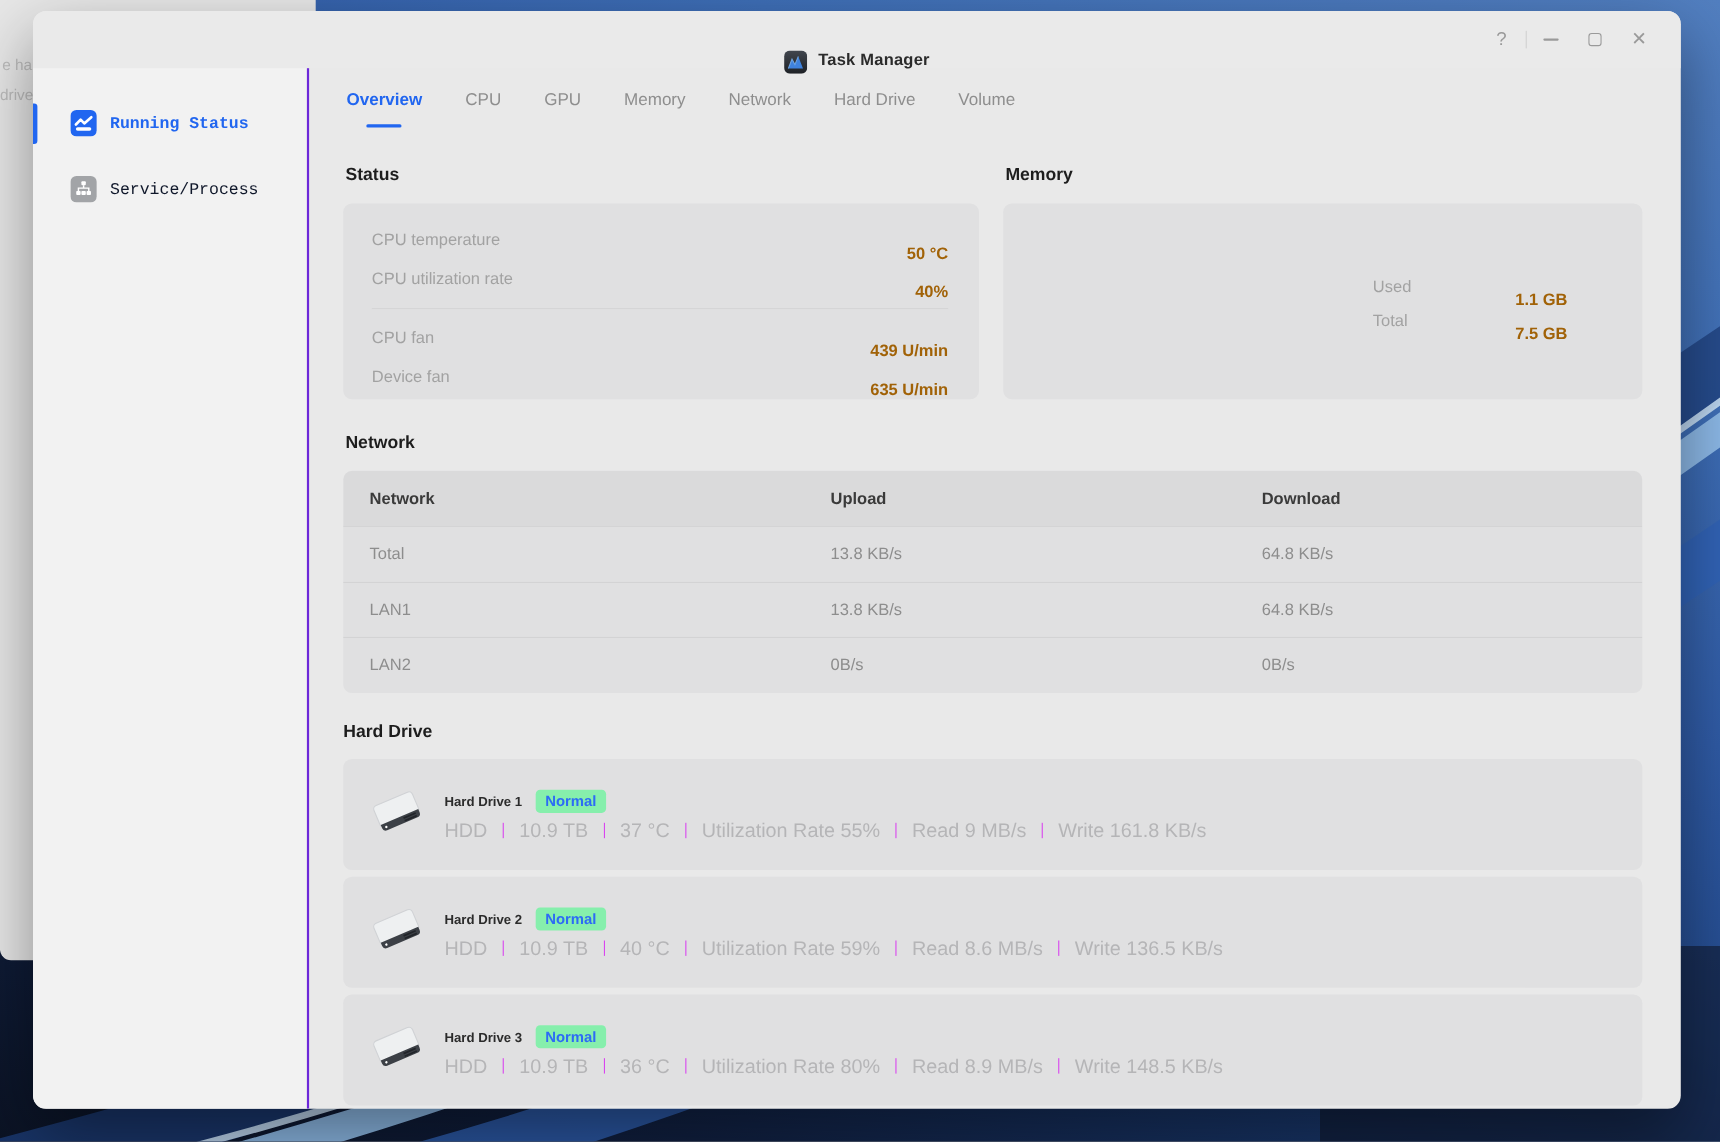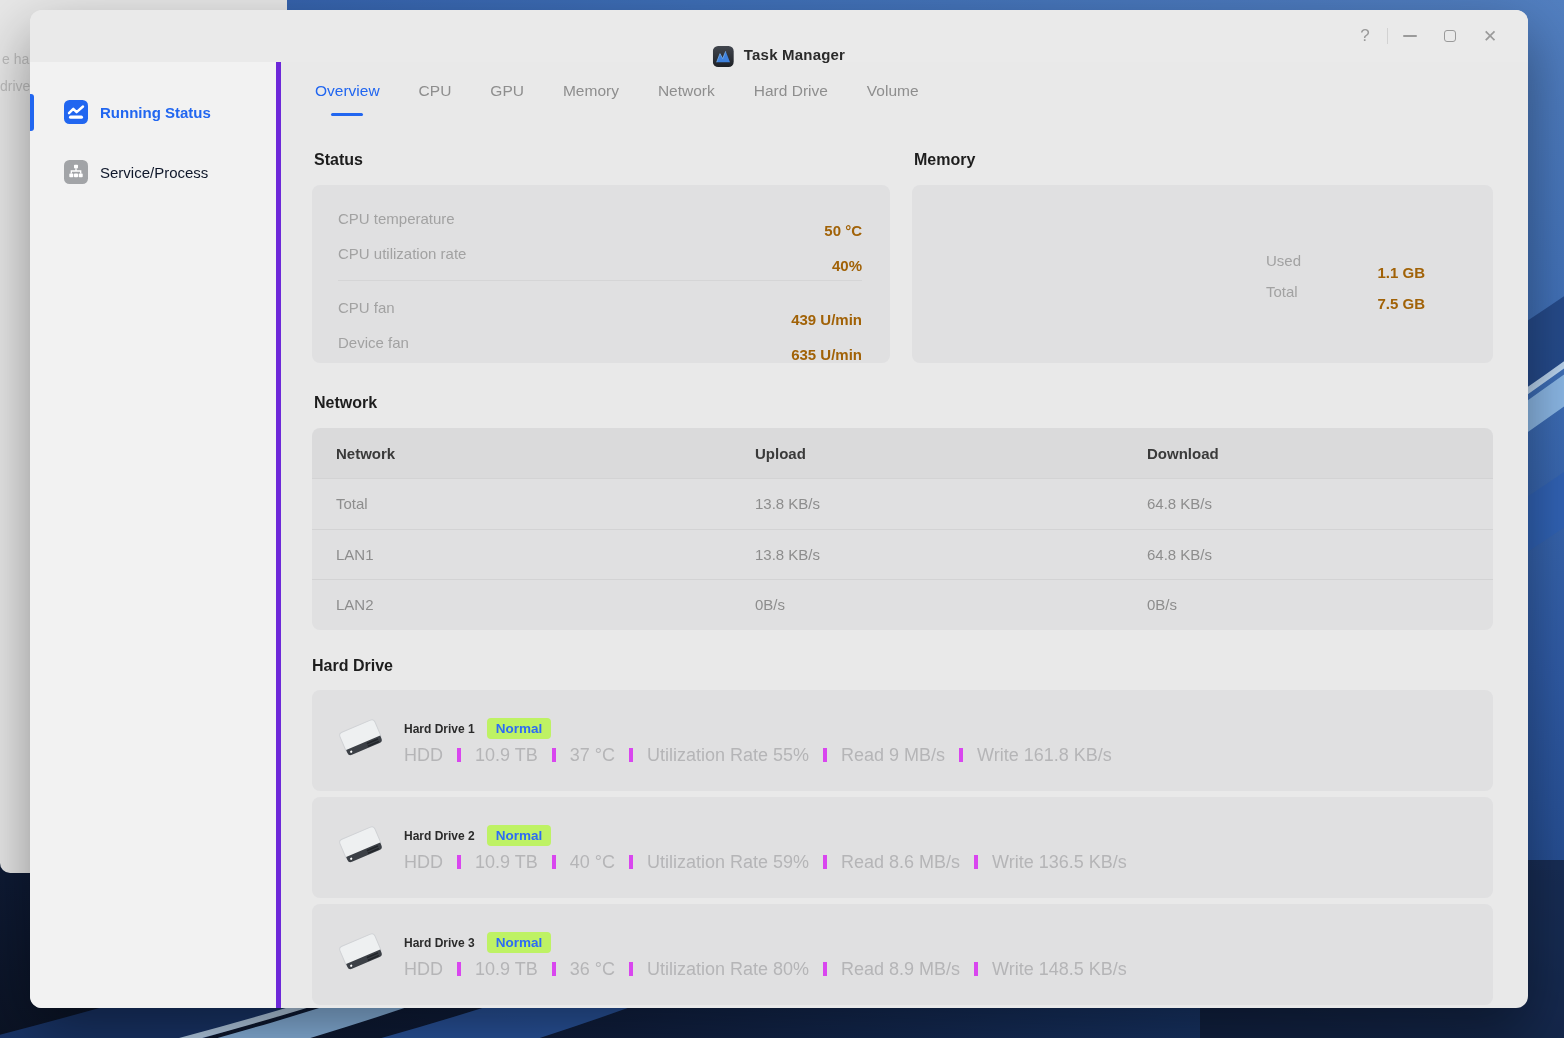--- a/index.html
+++ b/index.html
@@ -31,69 +31,69 @@
     display:flex; align-items:flex-start; gap:10px;margin-top:36px; }
   .title-group .app-title { font-size:15px; font-weight:700; color:#2b2b2b; letter-spacing:.2px; }
   .win-controls { position:absolute; right:18px; top:0; height:100%; display:flex; align-items:center; }
   .ctrl { width:40px; height:100%; display:flex; align-items:center; justify-content:center;
     color:#9a9a9a; font-size:17px; cursor:default; }
   .ctrl-divider { width:1px; height:16px; background:#d2d2d2; margin:0 2px; }
   .glyph-min { width:14px; height:2px; background:#9a9a9a; border-radius:1px; }
   .glyph-max { width:12px; height:12px; border:1.7px solid #9a9a9a; border-radius:3px; }
 
   
-  .sidebar { grid-area:sidebar; position:relative; background:#f2f2f2; border-right:5px solid #6d28d9; padding-top:30px; }
+  .sidebar { grid-area:sidebar; position:relative; background:#f2f2f2; border-right:2px solid #6d28d9; padding-top:30px;font-family:Liberation Mono, monospace; }
   .active-bar { position:absolute; left:0; top:32px; width:4px; height:37px; background:#2166f0; border-radius:0 3px 3px 0; }
   .side-item { display:flex; align-items:center; gap:12px; height:40px; padding-left:34px; margin-bottom:20px; cursor:pointer; }
   .side-item .label { font-size:15px; color:#0f172a; }
   .side-item.active .label { color:#2166f0; font-weight:700; }
 
   
   .content { grid-area:content; padding:0 35px 0 31px; overflow:hidden; }
   .tabs { display:flex; align-items:center; gap:39px; height:58px; padding-left:3px; }
   .tab { position:relative; font-size:15.5px; color:#8e8e8e; height:100%; display:flex; align-items:center; cursor:pointer; }
-  .tab.active { color:#2166f0; font-weight:400; }
+  .tab.active { color:#2166f0; font-weight:700; }
   .tab.active::after { content:""; position:absolute; left:50%; transform:translateX(-50%);
     bottom:4px; width:32px; height:3px; border-radius:2px; background:#2166f0; }
 
   .section-title { font-size:16px; font-weight:700; color:#1d1d1d; line-height:20px; margin:30px 2px 15px; }
   .card { background:#e0e0e1; border-radius:8px; }
 
   
   .top-row { display:grid; grid-template-columns:578px 1fr; column-gap:22px; }
   .status-card { height:178px; padding:16px 28px 0 26px; }
   .kv-row { display:flex; justify-content:space-between; align-items:center; height:35px; }
   .kv-row .k { font-size:15px; color:#a2a2a2; }
   .kv-row .v { font-size:15px; font-weight:700; color:#a16207;margin-top:24px; }
   .status-divider { height:1px; background:#d5d5d6; margin:9px 0; }
 
   .memory-card { position:relative; height:178px; }
   .donut-wrap { position:absolute; left:28px; top:50%; transform:translateY(-50%); width:124px; height:124px; }
   .donut-label { position:absolute; inset:0; display:flex; align-items:center; justify-content:center;
     font-size:18px; font-weight:700; color:#2b2b2b; }
-  .mem-legend { position:absolute; left:354px; right:68px; top:50%; transform:translateY(-46%);text-align:right; }
+  .mem-legend { position:absolute; left:336px; right:68px; top:50%; transform:translateY(-46%);text-align:right; }
   .mem-legend .kv-row { height:31px; }
 
   
   .net-card { overflow:hidden; }
   .net-grid-row { display:grid; grid-template-columns:419px 392px 1fr; align-items:center; height:50px; padding-left:24px; }
   .net-header { font-weight:700; color:#3a3a3a; font-size:15px; background:rgba(0,0,0,.022); }
   .net-row { font-size:15px; color:#8d8d8d; border-top:1px solid #d3d3d4; height:50.5px; }
 
   
   .drive-card { display:flex; align-items:center; height:101px; padding:0 24px; margin-bottom:6px; }
   .drive-icon { width:52px; height:48px; flex:0 0 auto; }
   .drive-info { margin-left:16px; display:flex; flex-direction:column; gap:9px; }
   .drive-title-row { display:flex; align-items:center; gap:12px; }
   .drive-name { font-size:12px; font-weight:700; color:#2b2b2b; }
-  .badge { font-size:13.5px; font-weight:700; color:#2d6bf5; background:#bef264; border-radius:4px; padding:3px 9px; }
+  .badge { font-size:13.5px; font-weight:700; color:#2d6bf5; background:#86efac; border-radius:4px; padding:3px 9px; }
   .drive-specs { display:flex; align-items:center; font-size:18px; color:#b5b5b7; }
   .spec-item { padding:0 14px; line-height:14px; }
   .spec-item:first-child { padding-left:0; }
-  .spec-item + .spec-item { border-left:4px solid #d946ef;text-align:center; }
+  .spec-item + .spec-item { border-left:1px solid #d946ef;text-align:center; }
 </style>
 </head>
 <body>
 
 <div class="canvas">
 
   <div class="wallpaper">
     <svg width="1564" height="1038" viewBox="0 0 1564 1038" preserveAspectRatio="none">
       <path d="M-60,1080 C 300,990 820,840 1610,300" stroke="#1d3f7c" stroke-width="58" fill="none" opacity="0.75"></path>
       <path d="M-60,1160 C 400,1080 960,930 1650,440" stroke="#2f62b5" stroke-width="46" fill="none" opacity="0.8"></path>

